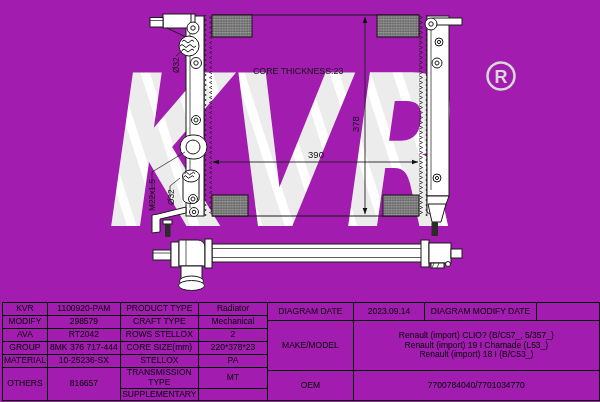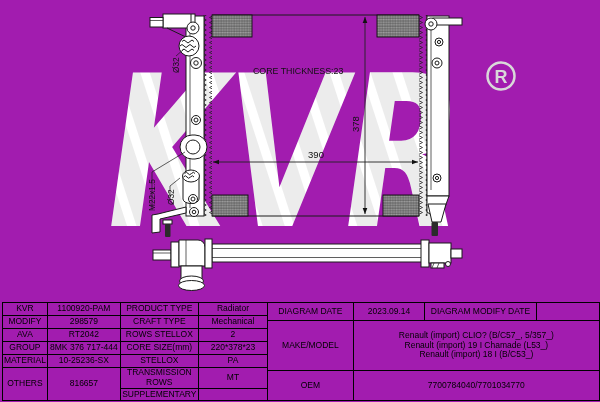--- a/index.html
+++ b/index.html
@@ -208,21 +208,21 @@
       </tr>
       <tr class="r13">
         <td>MATERIAL</td>
         <td>10-25236-SX</td>
         <td>STELLOX</td>
         <td>PA</td>
       </tr>
       <tr class="r21">
         <td rowspan="2">OTHERS</td>
         <td rowspan="2">816657</td>
-        <td>TRANSMISSION ROWS</td>
+        <td>TRANSMISSION TYPE</td>
         <td>MT</td>
       </tr>
       <tr class="r12">
         <td>SUPPLEMENTARY</td>
         <td></td>
       </tr>
     </tbody>
       </table>
 
     <table class="tbl-right">

